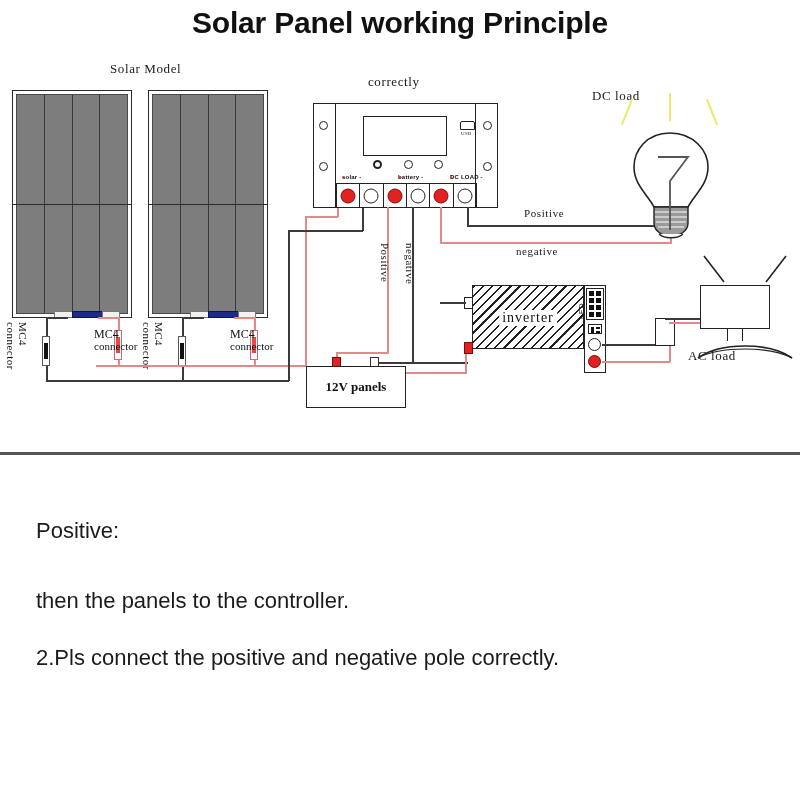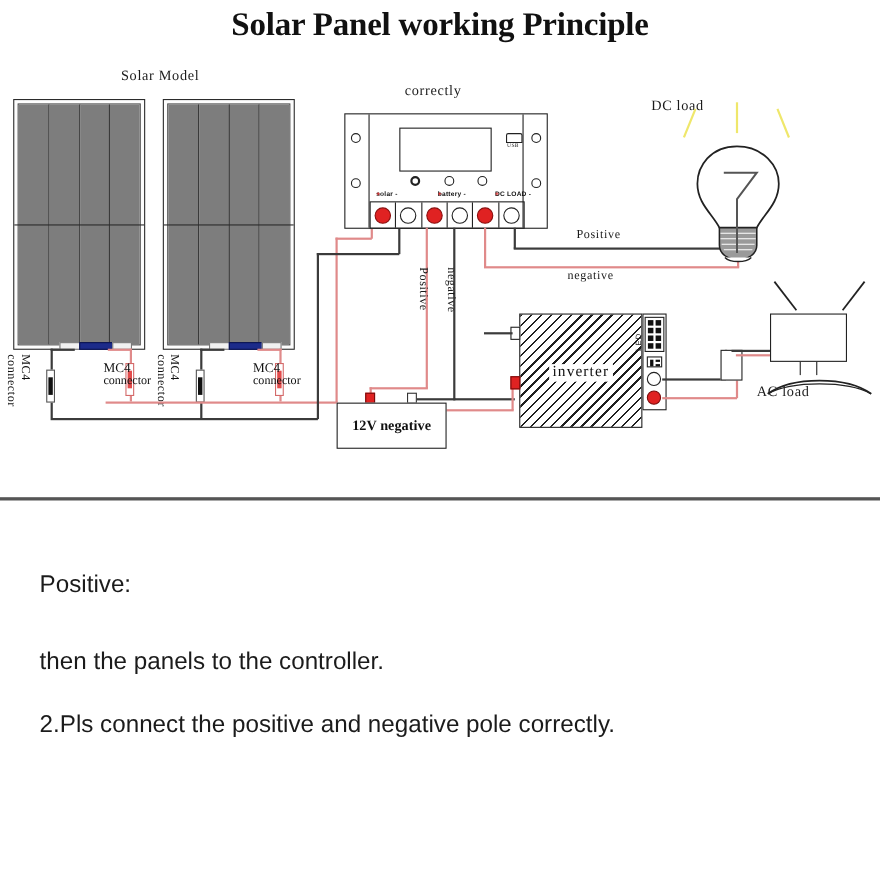--- a/index.html
+++ b/index.html
@@ -2,21 +2,21 @@
 <html><head>
 <meta charset="utf-8">
 <style>
   html,body{margin:0;padding:0;background:#ffffff;}
   body{width:800px;height:800px;font-family:"Liberation Sans",sans-serif;overflow:hidden;}
   #page{position:relative;width:800px;height:800px;background:#fff;}
 
   
   .title{
     position:absolute;left:0;top:6px;width:800px;text-align:center;
-    font-family:Liberation Serif, serif;font-weight:bold;font-size:30px;
+    font-family:Liberation Sans, sans-serif;font-weight:bold;font-size:30px;
     color:#111;letter-spacing:-0.2px;
   }
 
   
   .slab{
     position:absolute;font-family:"Liberation Serif",serif;font-size:12px;
     color:#1a1a1a;white-space:nowrap;letter-spacing:0.6px;
   }
   .slab.vert{
     transform-origin:0 0;
@@ -260,21 +260,21 @@
   <div class="w wh" style="left:374px;top:362px;width:40px;"></div>
   <div class="w wv" style="left:374px;top:362px;height:6px;"></div>
   <div class="slab vert" style="left:404px;top:243px;height:56px;font-size:11px;">negative</div>
 
   <div class="w wh" style="left:412px;top:362px;width:56px;"></div>
   <div class="wr wh" style="left:387px;top:372px;width:80px;"></div>
   <div class="wr wv" style="left:465px;top:348px;height:25px;"></div>
 
   <div class="term-red" style="left:332px;top:357px;"></div>
   <div class="term-wht" style="left:370px;top:357px;"></div>
-  <div class="batt" style="left:306px;top:366px;width:100px;height:42px;">12V negative</div>
+  <div class="batt" style="left:306px;top:366px;width:100px;height:42px;">12V panels</div>
 
   <div class="w wv" style="left:467px;top:207px;height:19px;"></div>
   <div class="w wh" style="left:467px;top:225px;width:199px;"></div>
   <div class="slab" style="left:524px;top:207px;font-size:11px;">Positive</div>
 
   <div class="wr wv" style="left:440px;top:207px;height:36px;"></div>
   <div class="wr wh" style="left:440px;top:242px;width:232px;"></div>
   <div class="wr wv" style="left:670px;top:228px;height:15px;"></div>
   <div class="slab" style="left:516px;top:245px;font-size:11px;">negative</div>
 
@@ -287,21 +287,21 @@
       <path d="M42 112 L42 128 C42 136 50 141 59 141 C68 141 76 136 76 128 L76 112 Z" fill="#9a9a9a" stroke="#222" stroke-width="1.4"></path>
       <line x1="43" y1="117" x2="75" y2="117" stroke="#fff" stroke-width="1"></line>
       <line x1="43" y1="122" x2="75" y2="122" stroke="#fff" stroke-width="1"></line>
       <line x1="44" y1="127" x2="74" y2="127" stroke="#fff" stroke-width="1"></line>
       <line x1="46" y1="132" x2="72" y2="132" stroke="#fff" stroke-width="1"></line>
       <path d="M47 139 C52 144 66 144 71 139" fill="#ffffff" stroke="#222" stroke-width="1.3"></path>
       <polyline points="46,62 76,62 58,86 58,135" fill="none" stroke="#555" stroke-width="1.8"></polyline>
     </svg>
   </div>
 
-  <div class="inv" style="left:472px;top:285px;width:112px;height:104px;">
+  <div class="inv" style="left:472px;top:285px;width:112px;height:64px;">
     <div class="lbl">inverter</div>
   </div>
 
   <div class="invplug" style="left:464px;top:297px;"></div>
   <div class="invplug red" style="left:464px;top:342px;"></div>
   <div class="w wh" style="left:440px;top:302px;width:26px;"></div>
 
   <div class="invside" style="left:584px;top:285px;width:22px;height:88px;"></div>
   <div class="ledgrid" style="left:586px;top:288px;width:18px;height:32px;">
     <i></i>

